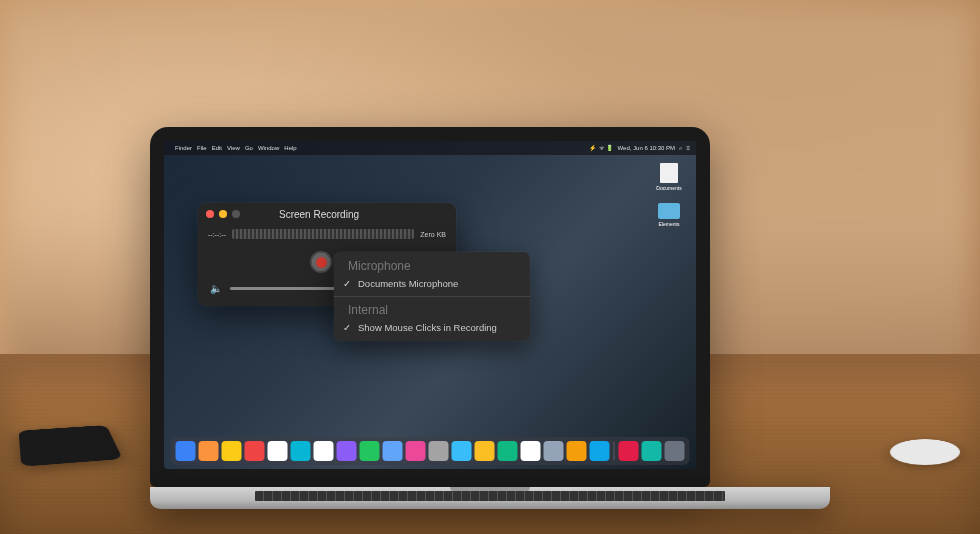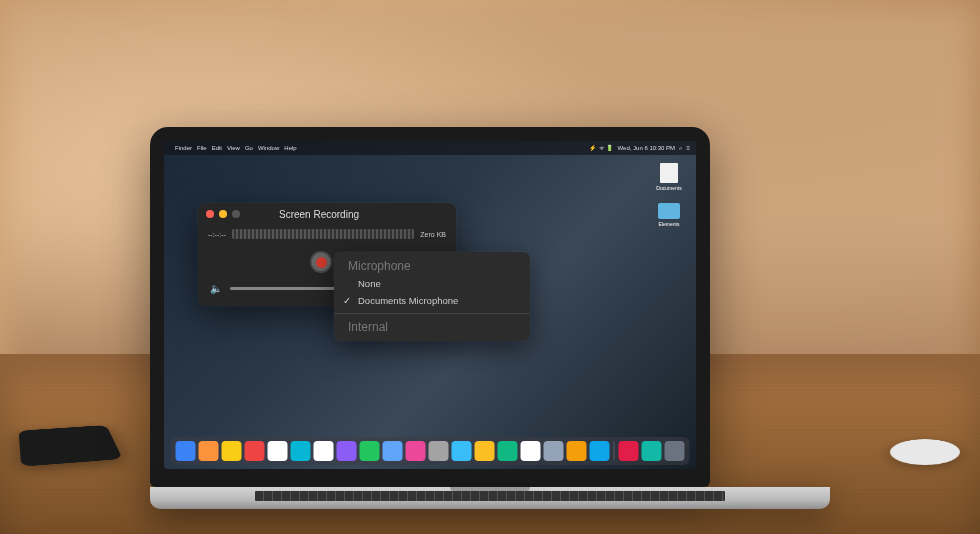--- a/index.html
+++ b/index.html
@@ -399,24 +399,24 @@
           <span class="speaker-icon">🔈</span>
           <div class="slider">
             <div class="slider-fill"></div>
             <div class="slider-thumb"></div>
           </div>
         </div>
       </div>
 
       <div class="dropdown">
         <div class="dropdown-header">Microphone</div>
-        <div class="dropdown-item">None</div>
         <div class="dropdown-item checked">Documents Microphone</div>
         <div class="dropdown-divider"></div>
         <div class="dropdown-header">Internal</div>
+        <div class="dropdown-item checked">Show Mouse Clicks in Recording</div>
       </div>
 
       <div class="dock" id="dock">
           <div class="dock-icon" style="background: rgb(59, 130, 246);"></div>
           <div class="dock-icon" style="background: rgb(251, 146, 60);"></div>
           <div class="dock-icon" style="background: rgb(250, 204, 21);"></div>
           <div class="dock-icon" style="background: rgb(239, 68, 68);"></div>
           <div class="dock-icon" style="background: rgb(255, 255, 255);"></div>
           <div class="dock-icon" style="background: rgb(6, 182, 212);"></div>
           <div class="dock-icon" style="background: rgb(255, 255, 255);"></div>

